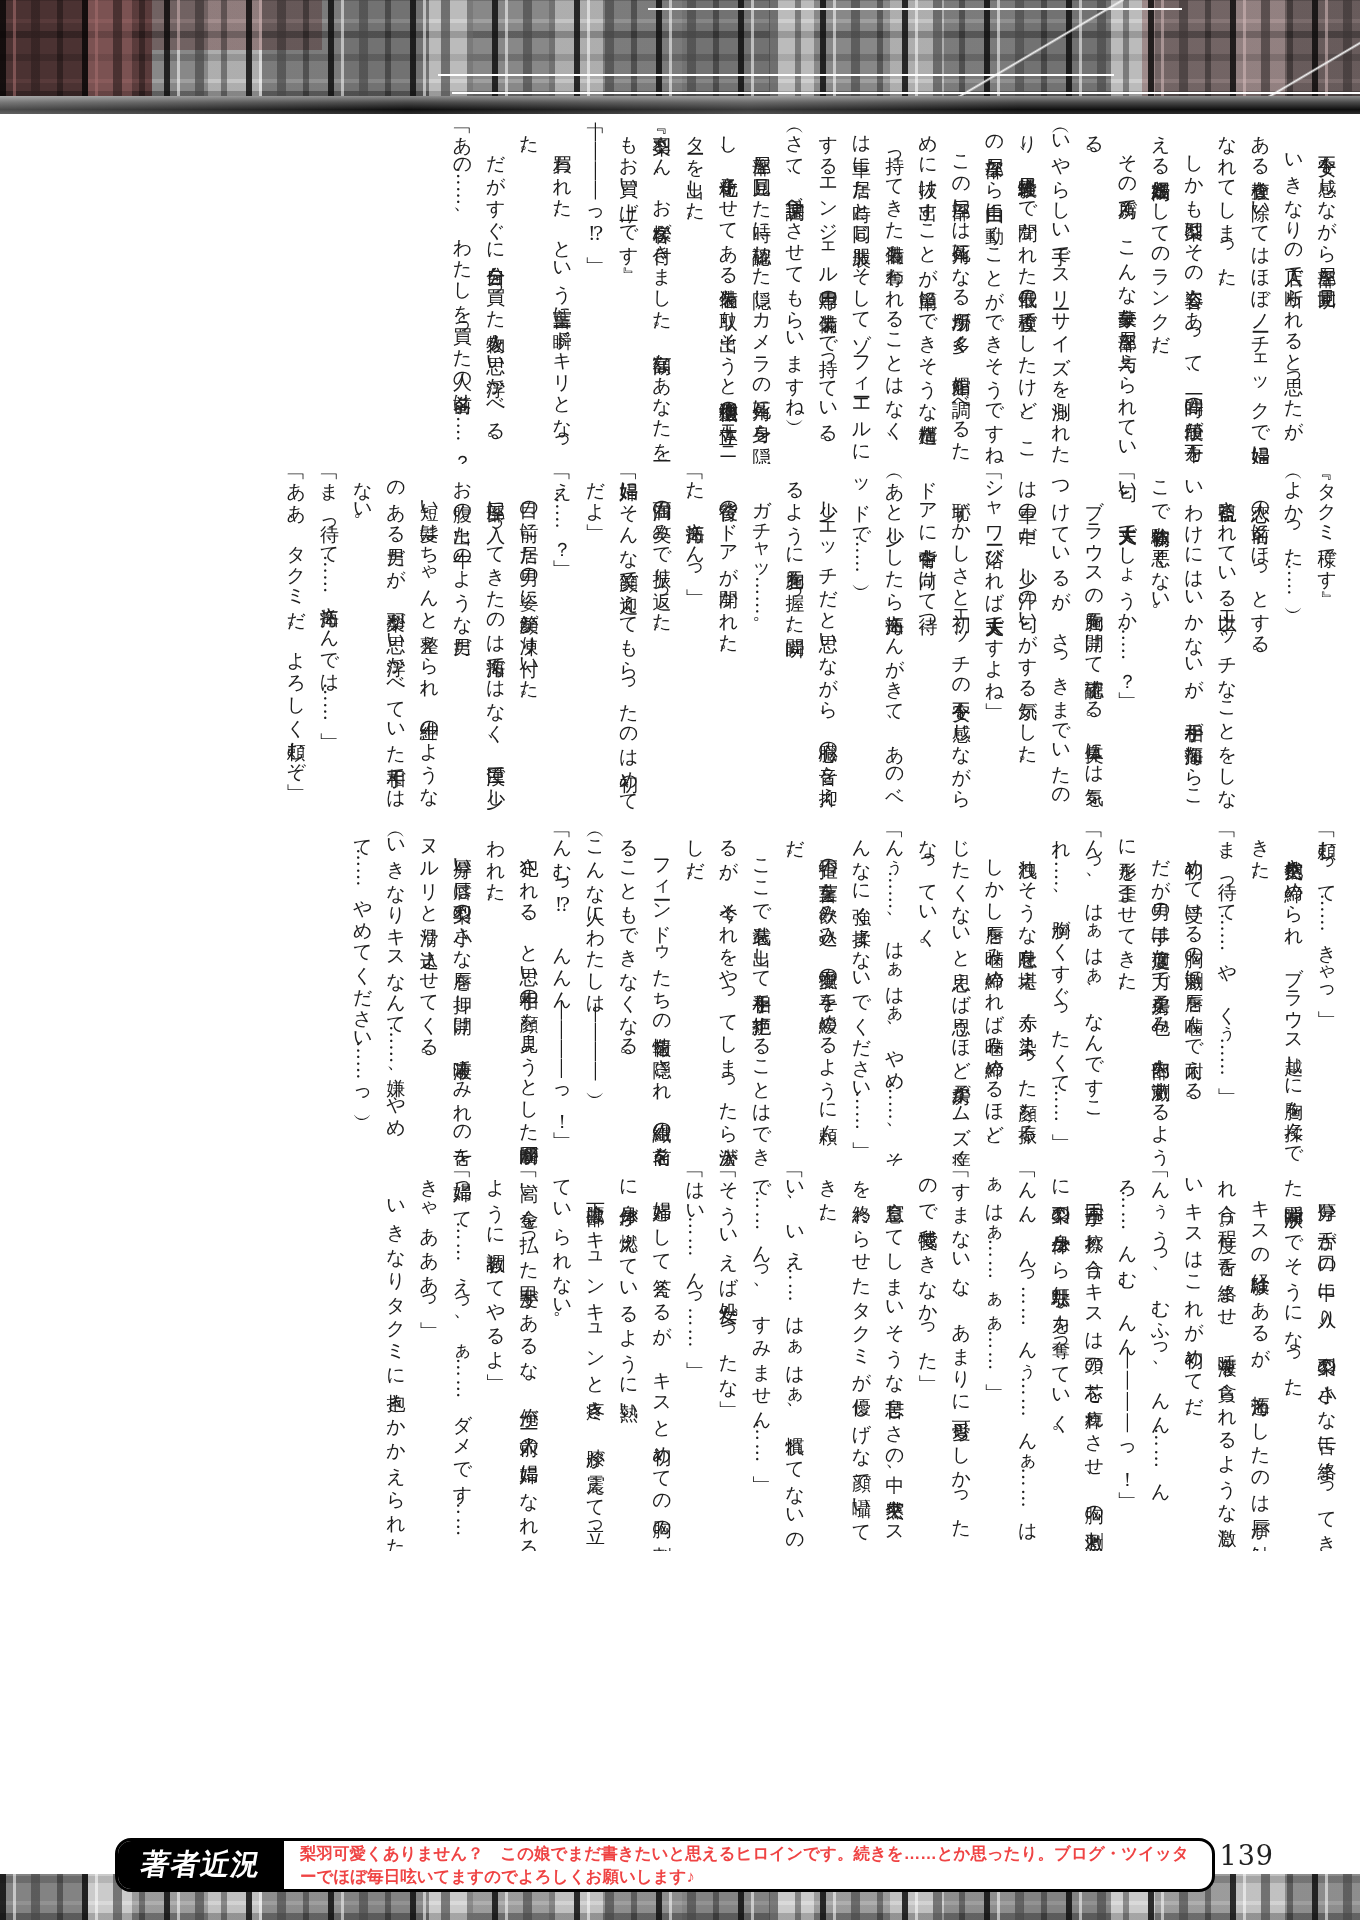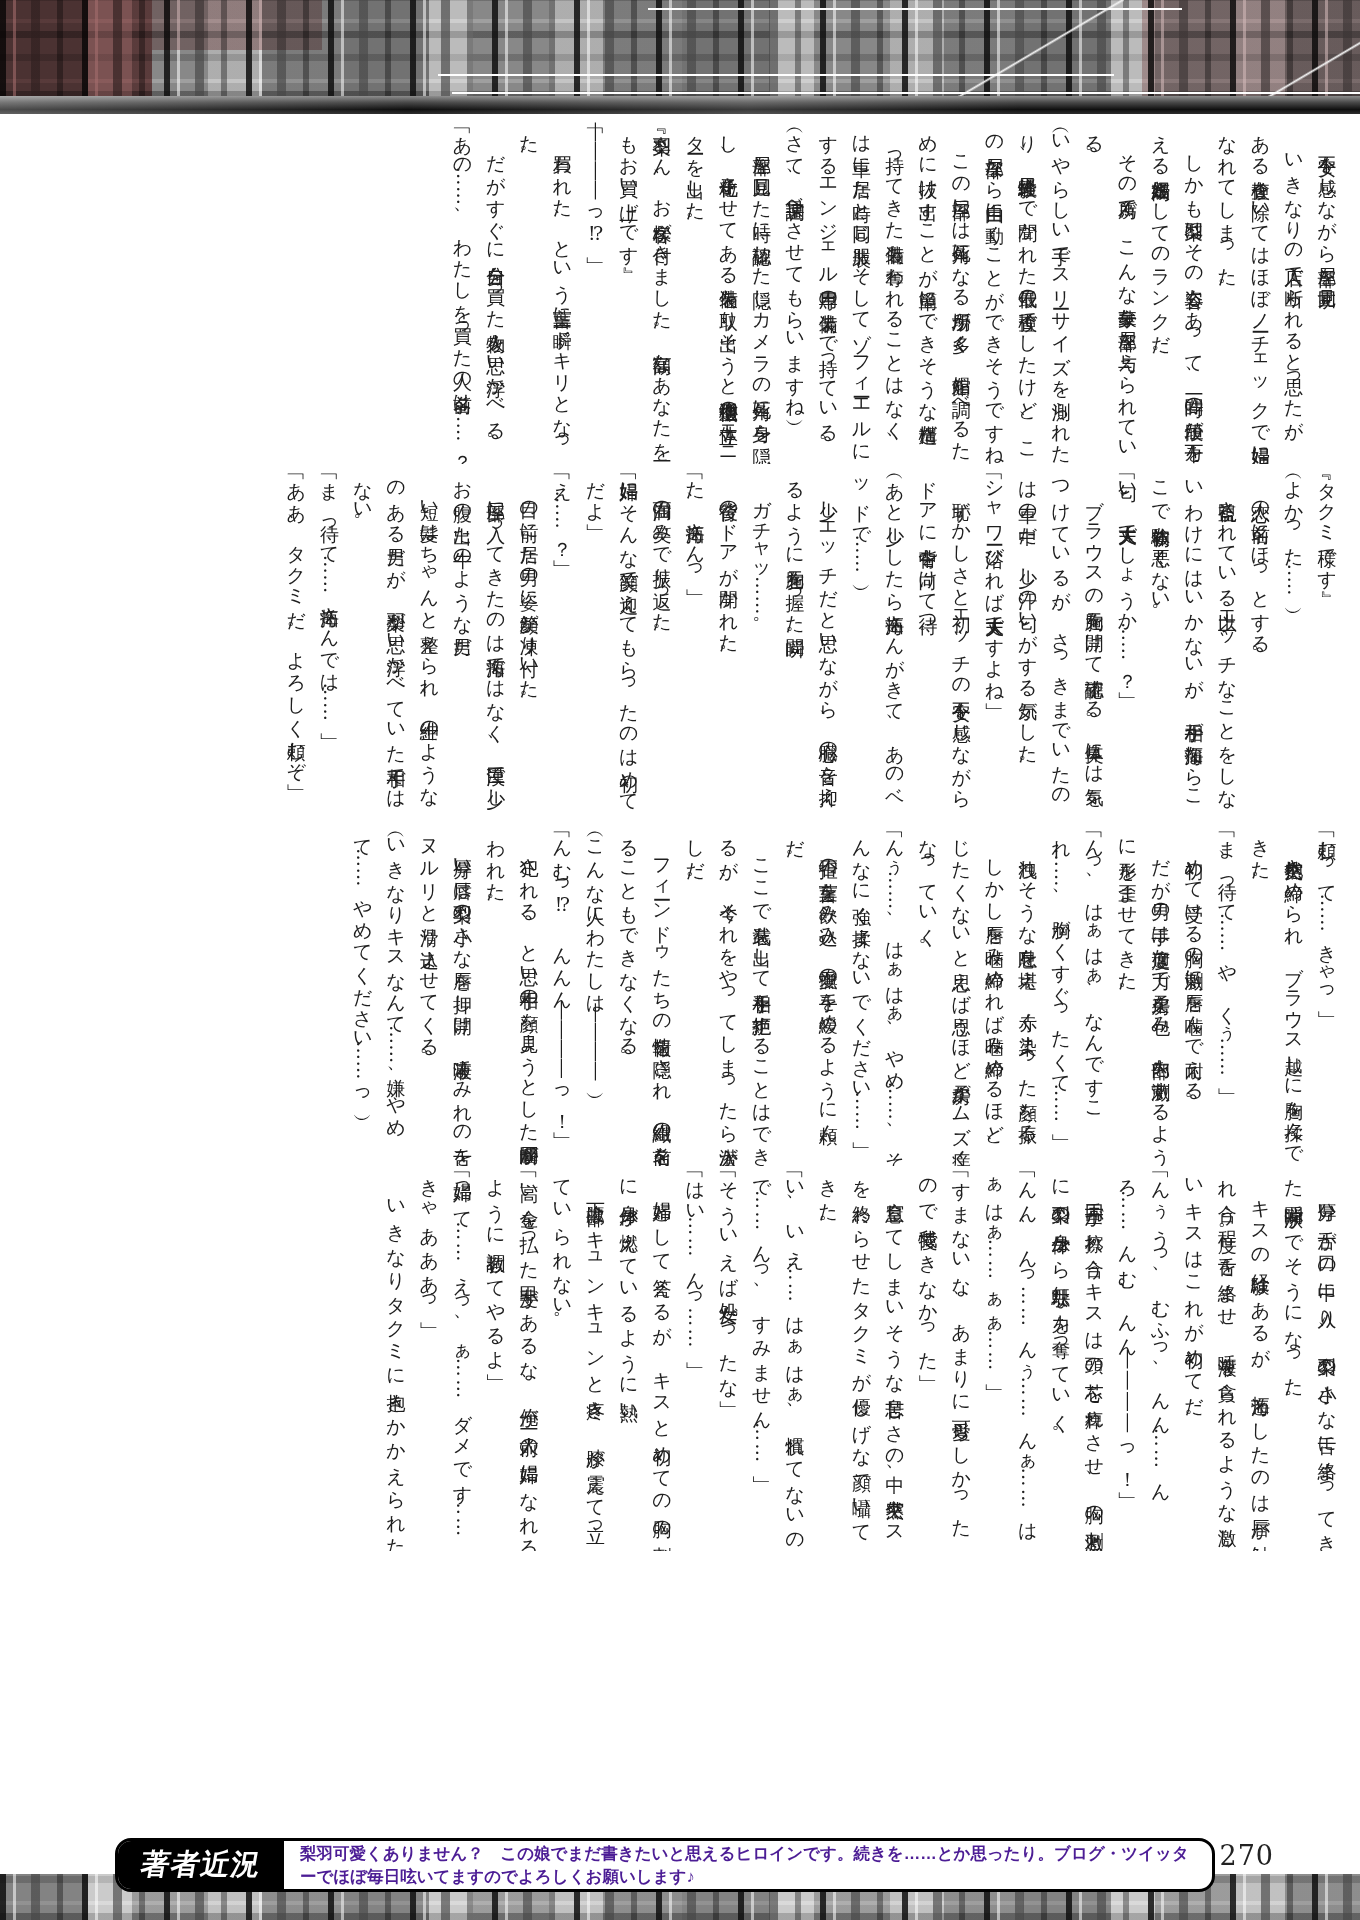--- a/index.html
+++ b/index.html
@@ -98,21 +98,21 @@
     min-width:142px;padding:0 12px;
     font-family:"Liberation Sans", sans-serif;
     font-weight:bold;font-size:29px;letter-spacing:1px;
     transform:skewX(0deg);
   }
   .author-label span{display:inline-block;transform:skewX(-10deg);}
   .author-text{
     flex:1;display:flex;align-items:center;
     padding:3px 16px;
     font-family:"Liberation Sans", sans-serif;
-    font-weight:bold;font-size:16.5px;line-height:1.4;color:#4c1d95;
+    font-weight:bold;font-size:16.5px;line-height:1.4;color:#ef4444;
   }
 </style>
 </head>
 <body>
 
 <div class="sheet">
 
   <div class="collage collage-top"></div>
   <div class="red-tint"></div>
   <div class="glitch-lines"></div>
@@ -179,21 +179,21 @@
 　窒息してしまいそうな息苦しさの中、突然キスを終わらせたタクミが優しげな顔で囁いてきた。
 「い、いえ……はぁはぁ、慣れてないので……んっ、すみません……」
 「そういえば処女だったな」
 「はい……んっ……」
 　娼婦として答えるが、キスと初めての胸の刺激に身体が燃えているように熱い。
 　下腹部はキュンキュンと疼き、膝が震えて立っていられない。
 「高い金を払った甲斐があるな、俺が一人前の娼婦になれるように調教してやるよ」
 「娼婦って……えっ、ぁ……ダメです……きゃあああっ」
 　いきなりタクミに抱きかかえられた</div>
 
-  <div class="page-number">270</div>
+  <div class="page-number">139</div>
 
   <div class="collage collage-bottom"></div>
 
   <div class="author-bar">
     <div class="author-label">
       <span>著者近況</span>
     </div>
     <div class="author-text">
       <span>梨羽可愛くありません？　この娘でまだ書きたいと思えるヒロインです。続きを……とか思ったり。ブログ・ツイッターでほぼ毎日呟いてますのでよろしくお願いします♪</span>
     </div>

